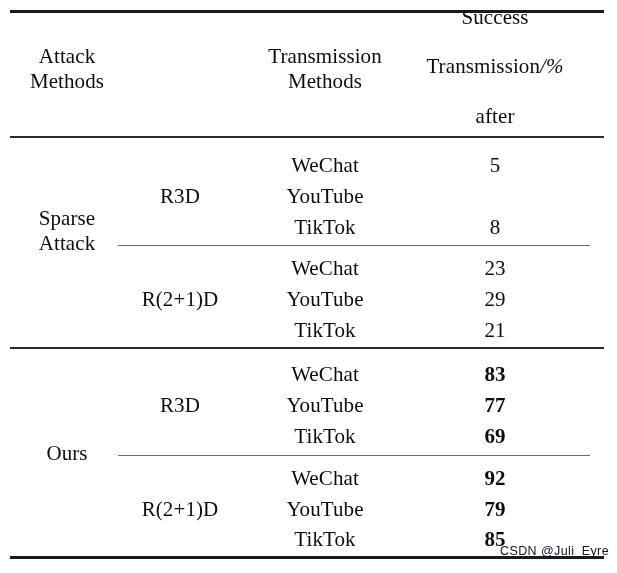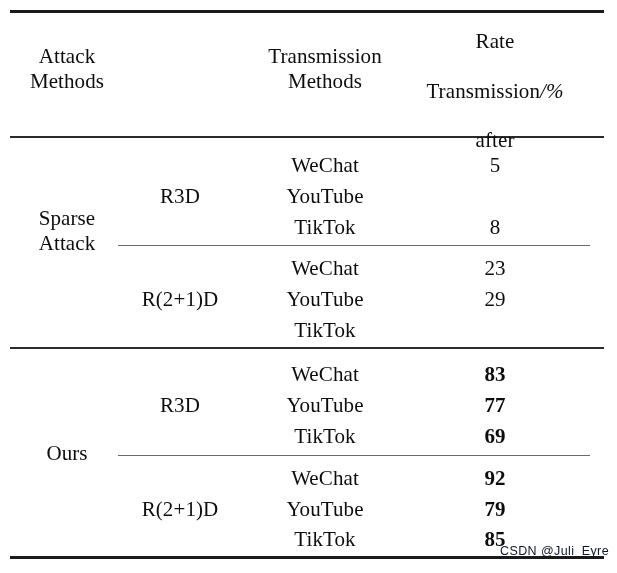--- a/index.html
+++ b/index.html
@@ -137,21 +137,20 @@
 
 
   <div class="cell hdr col-transmit">
     <div class="inner">Transmission
 Methods</div>
   </div>
 
   <div class="cell hdr hdr-rate col-rate">
     <div class="inner">
       <div>Success</div>
-      <div>Rate</div>
       <div><span>Transmission</span><span class="slash-pct">/%</span></div>
       <div>after</div>
     </div>
   </div>
 
   <div class="cell group-label col-attack" style="top:127px; height:208px;">Sparse
 Attack</div>
 
   <div class="cell model-label col-model" style="top:149px; height:94px;">R3D</div>
 
@@ -165,20 +164,21 @@
 
   <div class="cell model-label col-model" style="top:252px; height:94px;">R(2+1)D</div>
 
   <div class="cell row-cell col-transmit" style="top:253px;">WeChat</div>
   <div class="cell row-cell col-rate" style="top:253px;">23</div>
 
   <div class="cell row-cell col-transmit" style="top:284px;">YouTube</div>
   <div class="cell row-cell col-rate" style="top:284px;">29</div>
 
   <div class="cell row-cell col-transmit" style="top:315px;">TikTok</div>
+  <div class="cell row-cell col-rate" style="top:315px;">21</div>
 
   <div class="cell group-label col-attack" style="top:349px; height:208px;">Ours</div>
 
   <div class="cell model-label col-model" style="top:358px; height:94px;">R3D</div>
 
   <div class="cell row-cell col-transmit" style="top:359px;">WeChat</div>
   <div class="cell row-cell col-rate bold" style="top:359px;">83</div>
 
   <div class="cell row-cell col-transmit" style="top:390px;">YouTube</div>
   <div class="cell row-cell col-rate bold" style="top:390px;">77</div>

